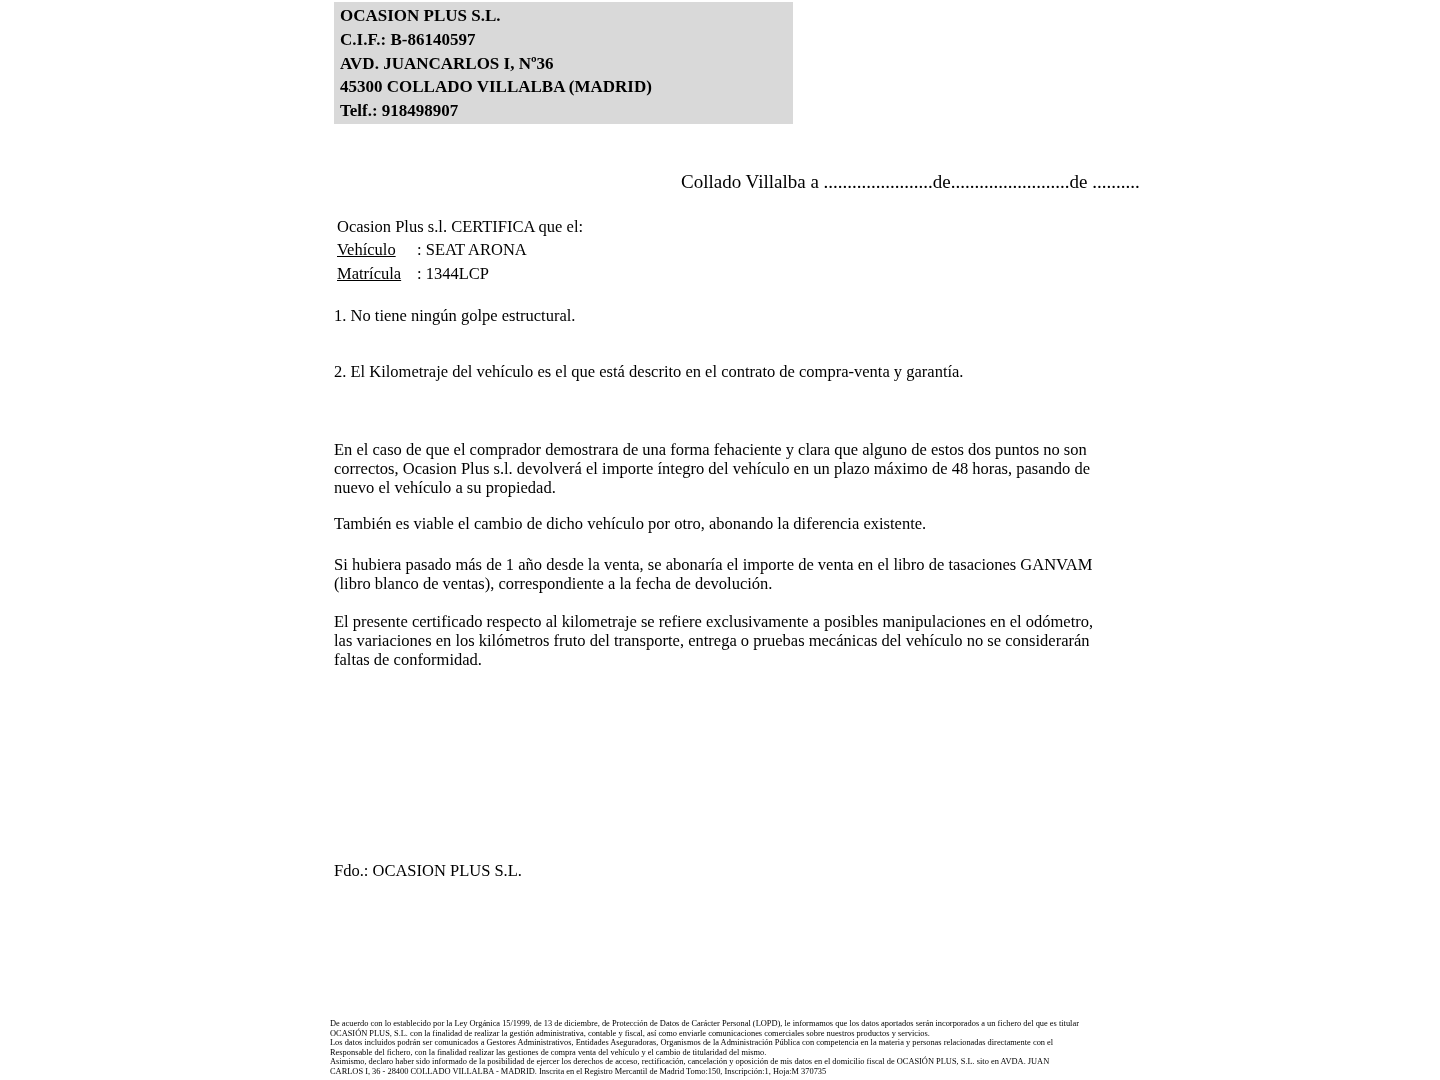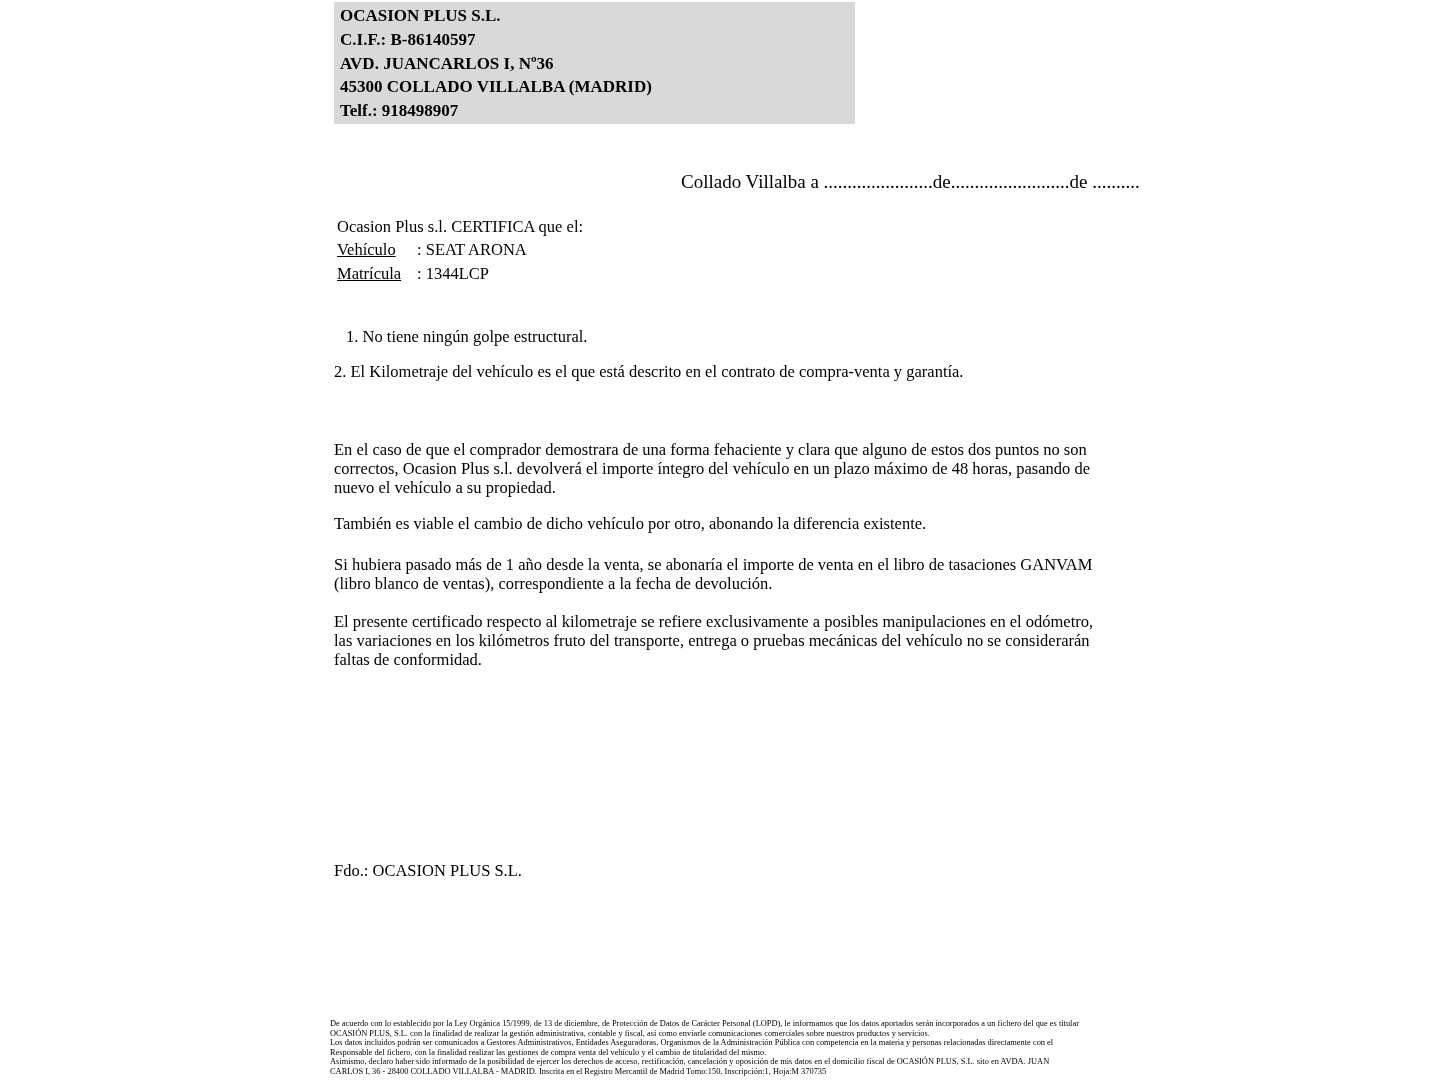--- a/index.html
+++ b/index.html
@@ -9,21 +9,21 @@
     height: 1080px;
     background: #ffffff;
     color: #000000;
     font-family: "Liberation Serif", serif;
     overflow: hidden;
   }
   .header-box {
     position: absolute;
     left: 334px;
     top: 2px;
-    width: 521px;
+    width: 459px;
     height: 122px;
     box-sizing: border-box;
     padding: 2px 4px 0 6px;
     background: #d9d9d9;
     font-weight: bold;
     font-size: 17px;
     line-height: 23.8px;
   }
   .date-line {
     position: absolute;
@@ -43,21 +43,21 @@
     display: inline-block;
     width: 80px;
   }
   .underlined { text-decoration: underline; }
   .point {
     position: absolute;
     left: 334px;
     font-size: 16.5px;
     white-space: nowrap;
   }
-  .point-1 { top: 327px; margin-left: 12px; }
+  .point-1 { top: 306px; }
   .point-2 { top: 362px; }
   .para {
     position: absolute;
     left: 334px;
     width: 762px;
     font-size: 16.5px;
     line-height: 19px;
     font-family: Liberation Serif, serif;
   }
   .para-1 { top: 440px; }

